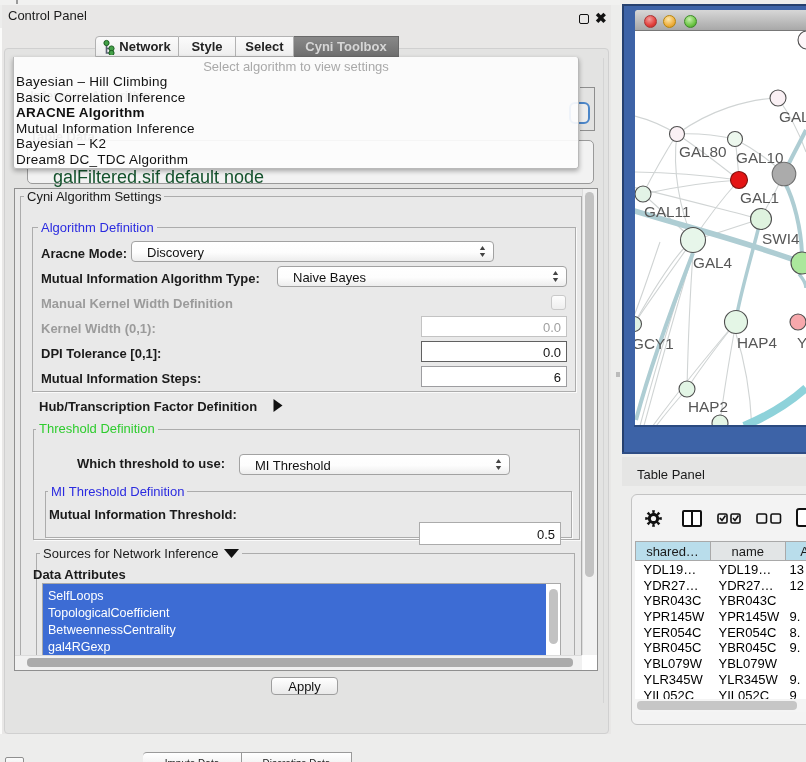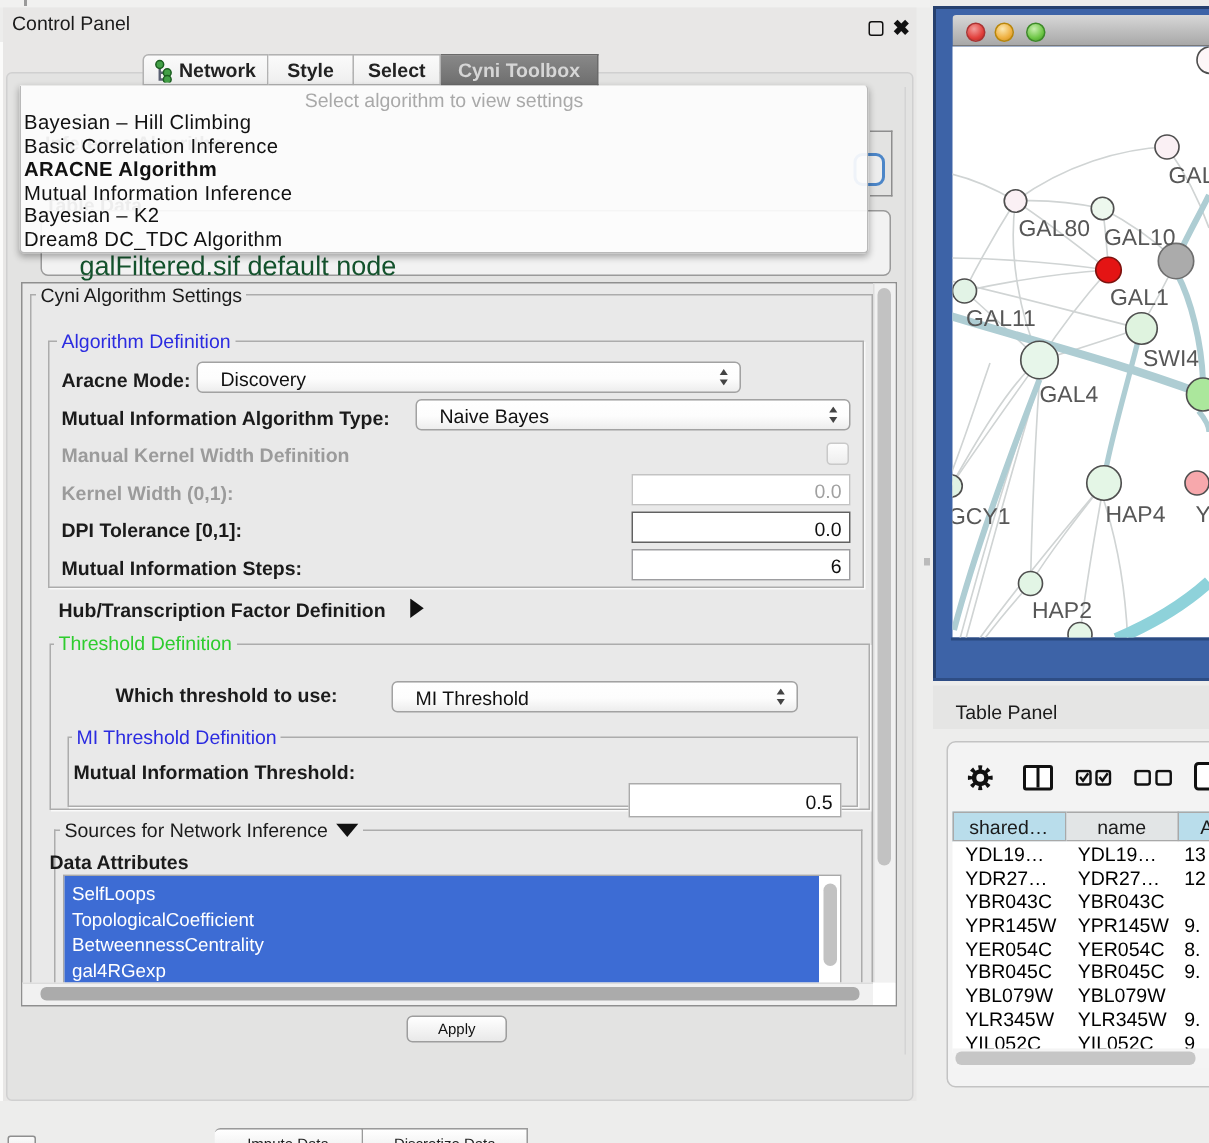--- a/index.html
+++ b/index.html
@@ -114,21 +114,21 @@
 
 <div class="abs b13" style="left:39px;top:399px;">Hub/Transcription Factor Definition</div>
 <svg class="abs" style="left:273px;top:399px;" width="10" height="13" viewBox="0 0 10 13">
     <path d="M0.5 0 L9.5 6.5 L0.5 13 Z" fill="#111"></path>
   </svg>
 
 <div class="abs etch" style="left:33px;top:429px;width:545px;height:109px;"></div>
 <div class="gtitle" style="left:36px;top:422px;font-size:13px;color:#2ecc2e;">Threshold Definition</div>
 
 <div class="abs b13" style="left:77px;top:456px;">Which threshold to use:</div>
-<div class="combo" style="left:239px;top:454px;width:271px;height:21px;margin-left:22px;">
+<div class="combo" style="left:239px;top:454px;width:271px;height:21px;">
   <span class="ct">MI Threshold</span>
   <svg class="arrows" viewBox="0 0 7 11">
       <path d="M3.5 0 L6.2 4 L0.8 4 Z" fill="#444"></path>
       <path d="M3.5 11 L6.2 7 L0.8 7 Z" fill="#444"></path>
     </svg>
 </div>
 
 <div class="abs etch" style="left:45px;top:491px;width:525px;height:45px;"></div>
 <div class="gtitle" style="left:48px;top:485px;font-size:13px;color:#2b2be0;">MI Threshold Definition</div>
 <div class="abs b13" style="left:49px;top:507px;text-align:center;">Mutual Information Threshold:</div>
@@ -144,21 +144,21 @@
 <div class="abs" style="left:43px;top:584px;width:503px;height:73px;background:#3d6cd4;"></div>
 <div class="abs" style="left:48px;top:588px;font-size:12.5px;color:#fff;line-height:17px;">SelfLoops<br>TopologicalCoefficient<br>BetweennessCentrality<br>gal4RGexp</div>
 <div class="abs" style="left:549px;top:589px;width:9px;height:55px;background:#c2c2c2;border-radius:4.5px;"></div>
 
 <div class="abs" style="left:582px;top:189px;width:15px;height:466px;background:#f1f1f1;border-left:1px solid #dcdcdc;box-sizing:border-box;"></div>
 <div class="abs" style="left:584.5px;top:192px;width:9px;height:385px;background:#c2c2c2;border-radius:4.5px;"></div>
 <div class="abs" style="left:15px;top:655px;width:567px;height:15px;background:#f1f1f1;border-top:1px solid #dcdcdc;box-sizing:border-box;"></div>
 <div class="abs" style="left:27px;top:658px;width:546px;height:8.5px;background:#ababab;border-radius:4px;"></div>
 <div class="abs" style="left:582px;top:655px;width:15px;height:15px;background:#fff;"></div>
 
-<div class="abs" style="left:271px;top:677px;width:67px;height:18px;border:1px solid #9e9e9e;border-radius:4px;background:linear-gradient(#ffffff,#e9e9e9);display:flex;align-items:center;justify-content:center;font-size:10px;color:#111;box-sizing:border-box;">Apply</div>
+<div class="abs" style="left:271px;top:677px;width:67px;height:18px;border:1px solid #9e9e9e;border-radius:4px;background:linear-gradient(#ffffff,#e9e9e9);display:flex;align-items:center;justify-content:center;font-size:13px;color:#111;box-sizing:border-box;">Apply</div>
 
 <div class="abs" style="left:143px;top:704px;height:23px;display:flex;">
   <div class="seg" style="width:99px;border-radius:4px 0 0 4px;">Impute Data</div>
   <div class="seg" style="width:110px;">Discretize Data</div>
 </div>
 
 <div class="abs" style="left:13px;top:57px;width:565.5px;height:111.5px;background:rgba(253,253,253,.92);border:1px solid #b9b9b9;border-top:none;border-radius:0 3px 3px 3px;box-shadow:0 2px 5px rgba(0,0,0,.32);box-sizing:border-box;"></div>
 <div class="abs" style="left:14px;top:59px;width:564px;text-align:center;font-size:13px;color:#a9a9a9;">Select algorithm to view settings</div>
 <div class="abs" style="left:16px;top:74px;font-size:13.5px;letter-spacing:.25px;color:#111;line-height:15.5px;">Bayesian – Hill Climbing<br>Basic Correlation Inference<br><b>ARACNE Algorithm</b><br>Mutual Information Inference<br>Bayesian – K2<br>Dream8 DC_TDC Algorithm</div>
 

